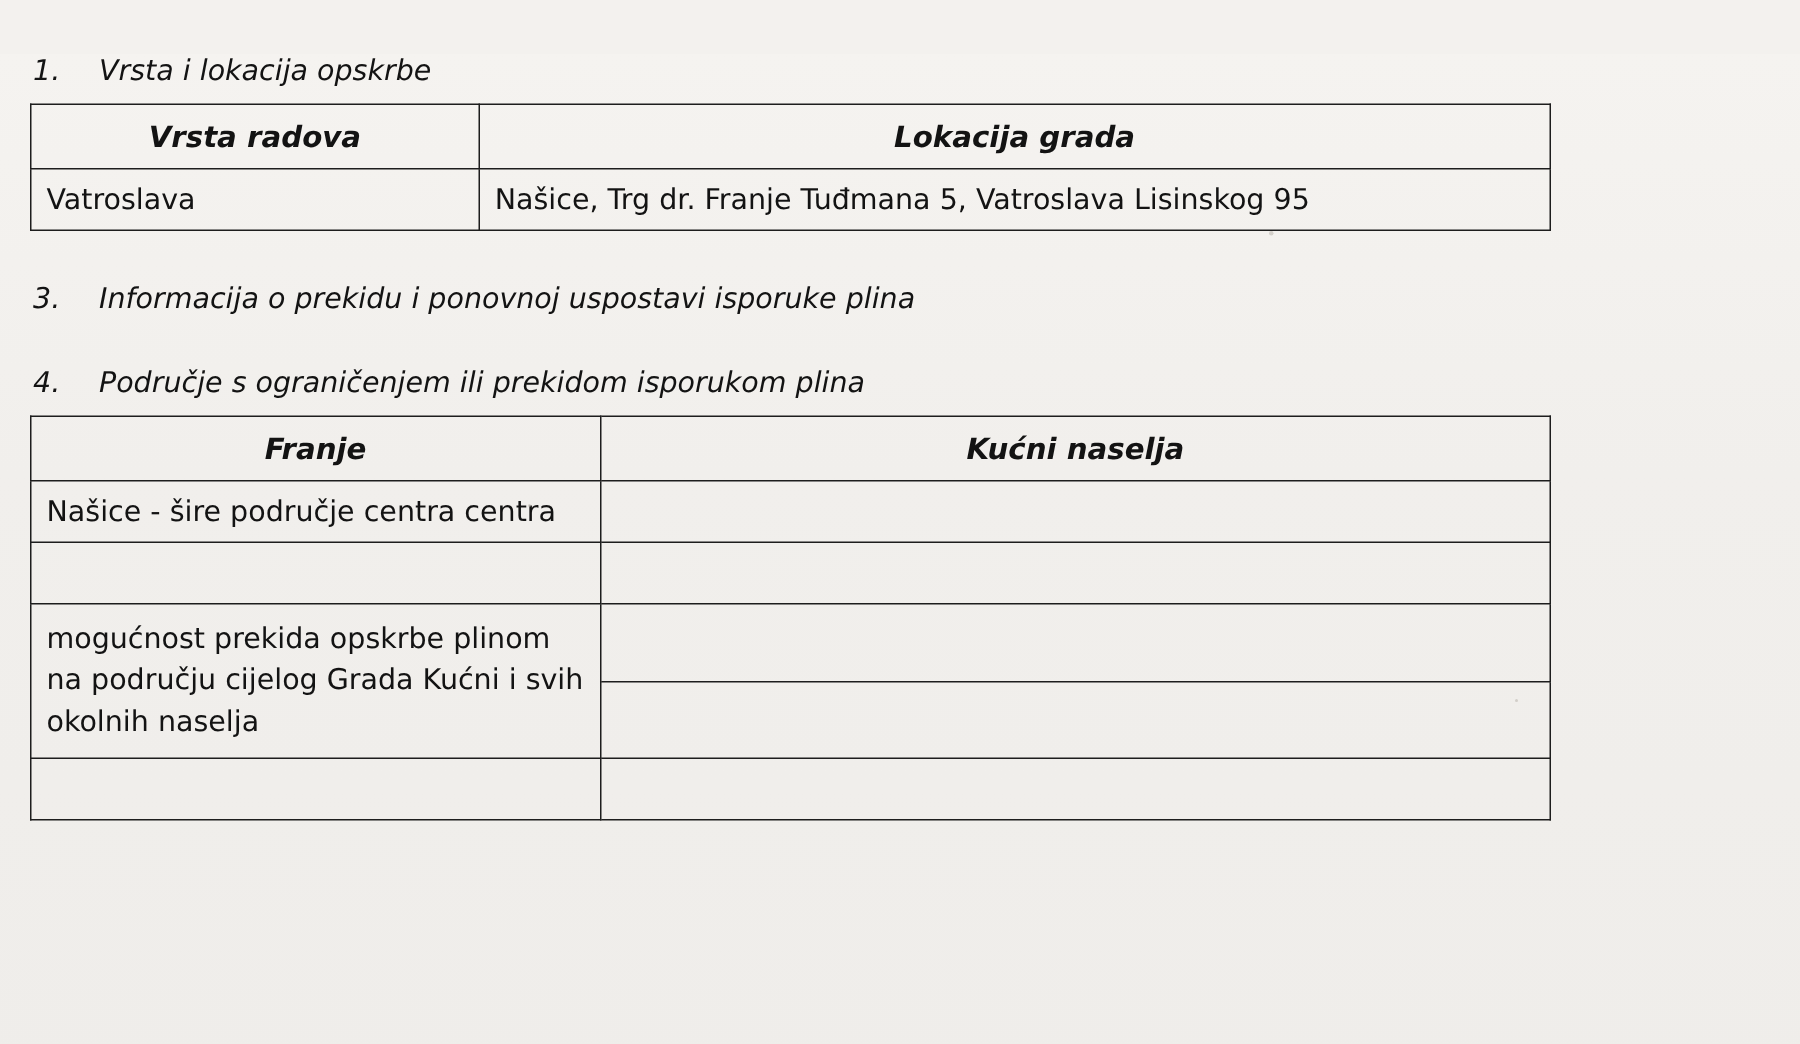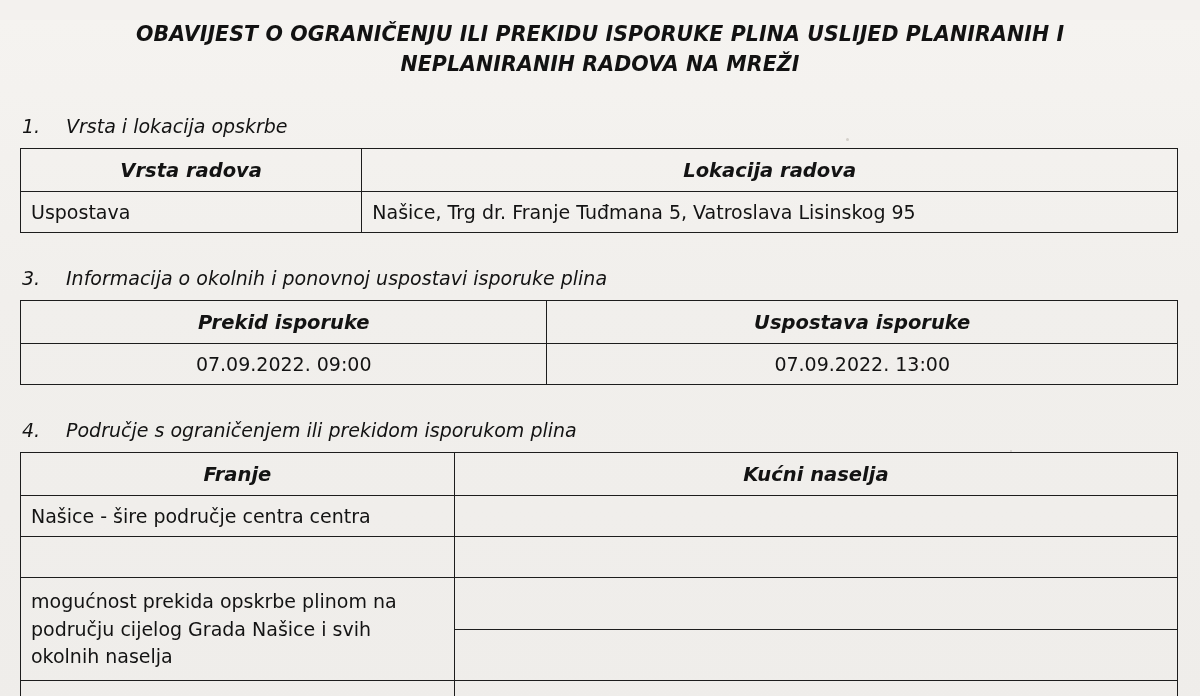--- a/index.html
+++ b/index.html
@@ -47,21 +47,21 @@
   }
   .section-heading .txt {
     flex: 1;
   }
   .sec1 { margin-top: 36px; }
   .sec3 { margin-top: 34px; }
   .sec4 { margin-top: 34px; }
 
   table.doc-table {
     border-collapse: collapse;
-    width: 1158px;
+    width: 1014px;
     margin: 11px 0 0 20px;
     table-layout: fixed;
     background: transparent;
   }
   table.doc-table th,
   table.doc-table td {
     border: 1.6px solid #1d1d1d;
     padding: 3px 10px;
     font-size: 19px;
     color: #131313;
@@ -93,69 +93,50 @@
     background: #b9b4ad;
     border-radius: 50%;
     opacity: .55;
   }
 </style>
 </head>
 <body>
 
 <div class="page">
 
-  <div class="doc-title">OBAVIJEST O OGRANIČENJU ILI PREKIDU ISPORUKE PLINA USLIJED PLANIRANIH I NEPLANIRANIH RADOVA NA MREŽI</div>
 
   <div class="section-heading sec1">
     <span class="num">1.</span>
     <span class="txt">Vrsta i lokacija opskrbe</span>
   </div>
 
   <table class="doc-table">
     <colgroup>
       <col style="width:29.5%">
       <col style="width:70.5%">
     </colgroup>
     <thead>
       <tr>
         <th>Vrsta radova</th>
-        <th>Lokacija radova</th>
+        <th>Lokacija grada</th>
       </tr>
     </thead>
     <tbody>
       <tr>
-        <td class="cell-left">Uspostava</td>
+        <td class="cell-left">Vatroslava</td>
         <td class="cell-left">Našice, Trg dr. Franje Tuđmana 5, Vatroslava Lisinskog 95</td>
       </tr>
     </tbody>
   </table>
 
   <div class="section-heading sec3">
     <span class="num">3.</span>
-    <span class="txt">Informacija o okolnih i ponovnoj uspostavi isporuke plina</span>
+    <span class="txt">Informacija o prekidu i ponovnoj uspostavi isporuke plina</span>
   </div>
 
-  <table class="doc-table">
-    <colgroup>
-      <col style="width:45.5%">
-      <col style="width:54.5%">
-    </colgroup>
-    <thead>
-      <tr>
-        <th>Prekid isporuke</th>
-        <th>Uspostava isporuke</th>
-      </tr>
-    </thead>
-    <tbody>
-      <tr>
-        <td class="cell-center">07.09.2022. 09:00</td>
-        <td class="cell-center">07.09.2022. 13:00</td>
-      </tr>
-    </tbody>
-  </table>
 
   <div class="section-heading sec4">
     <span class="num">4.</span>
     <span class="txt">Područje s ograničenjem ili prekidom isporukom plina</span>
   </div>
 
   <table class="doc-table">
     <colgroup>
       <col style="width:37.5%">
       <col style="width:62.5%">
@@ -169,21 +150,21 @@
     <tbody>
       <tr>
         <td class="cell-left">Našice - šire područje centra centra</td>
         <td class="cell-empty"></td>
       </tr>
       <tr>
         <td class="cell-empty"></td>
         <td class="cell-empty"></td>
       </tr>
       <tr>
-        <td class="cell-left cell-multi" rowspan="2" style="height:96px;">mogućnost prekida opskrbe plinom na području cijelog Grada Našice i svih okolnih naselja</td>
+        <td class="cell-left cell-multi" rowspan="2" style="height:96px;">mogućnost prekida opskrbe plinom na području cijelog Grada Kućni i svih okolnih naselja</td>
         <td class="cell-empty"></td>
       </tr>
       <tr>
         <td class="cell-empty"></td>
       </tr>
       <tr>
         <td class="cell-empty"></td>
         <td class="cell-empty"></td>
       </tr>
     </tbody>

